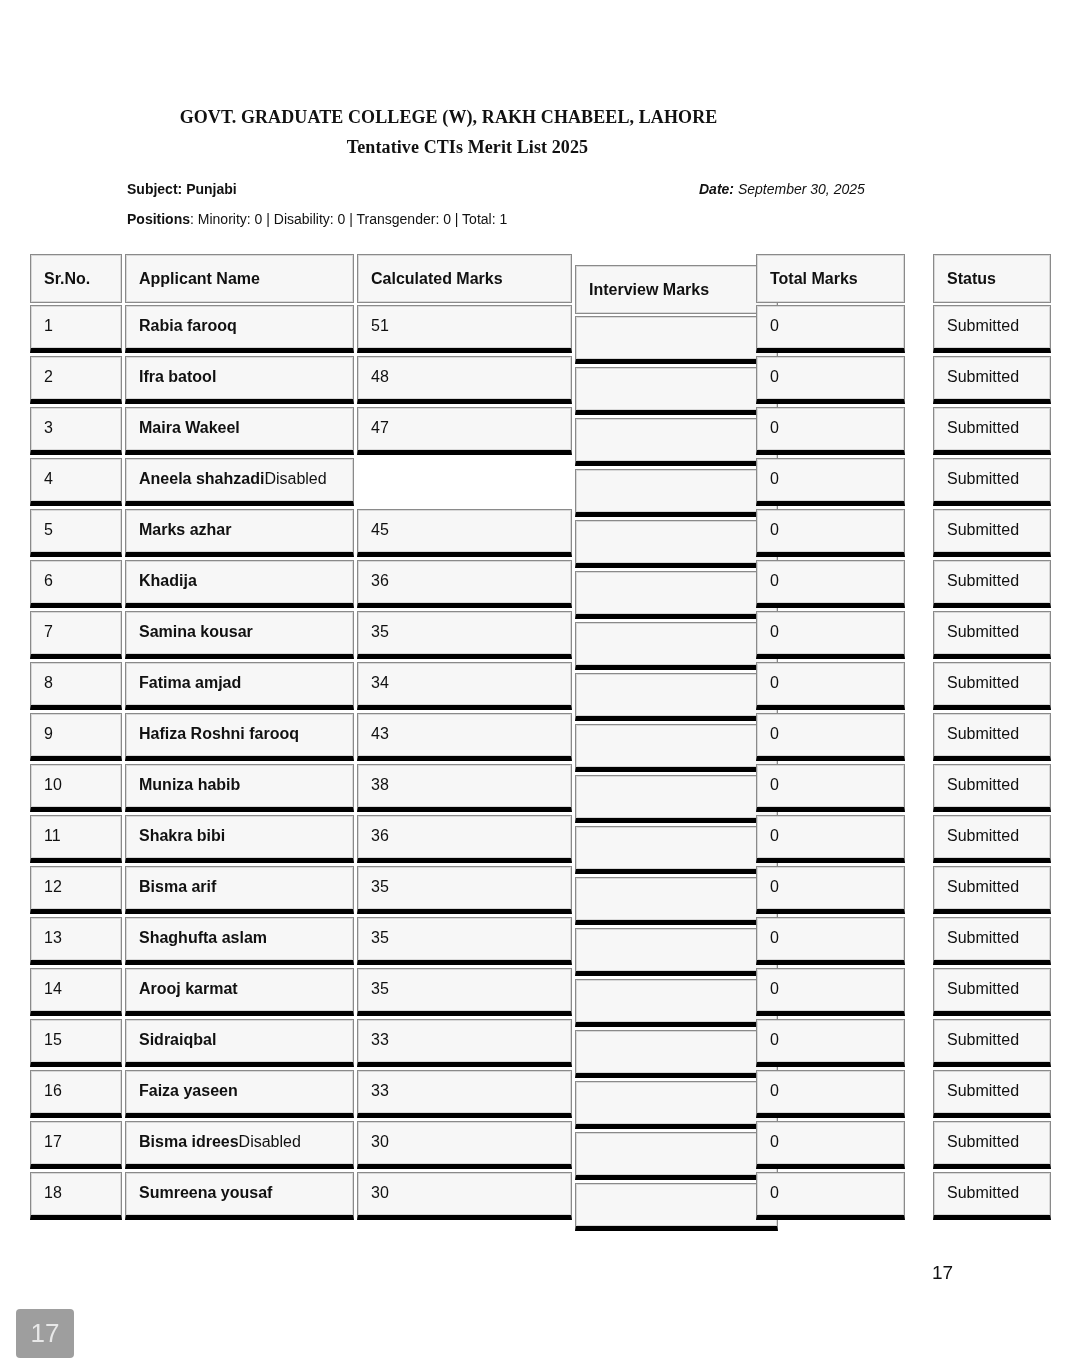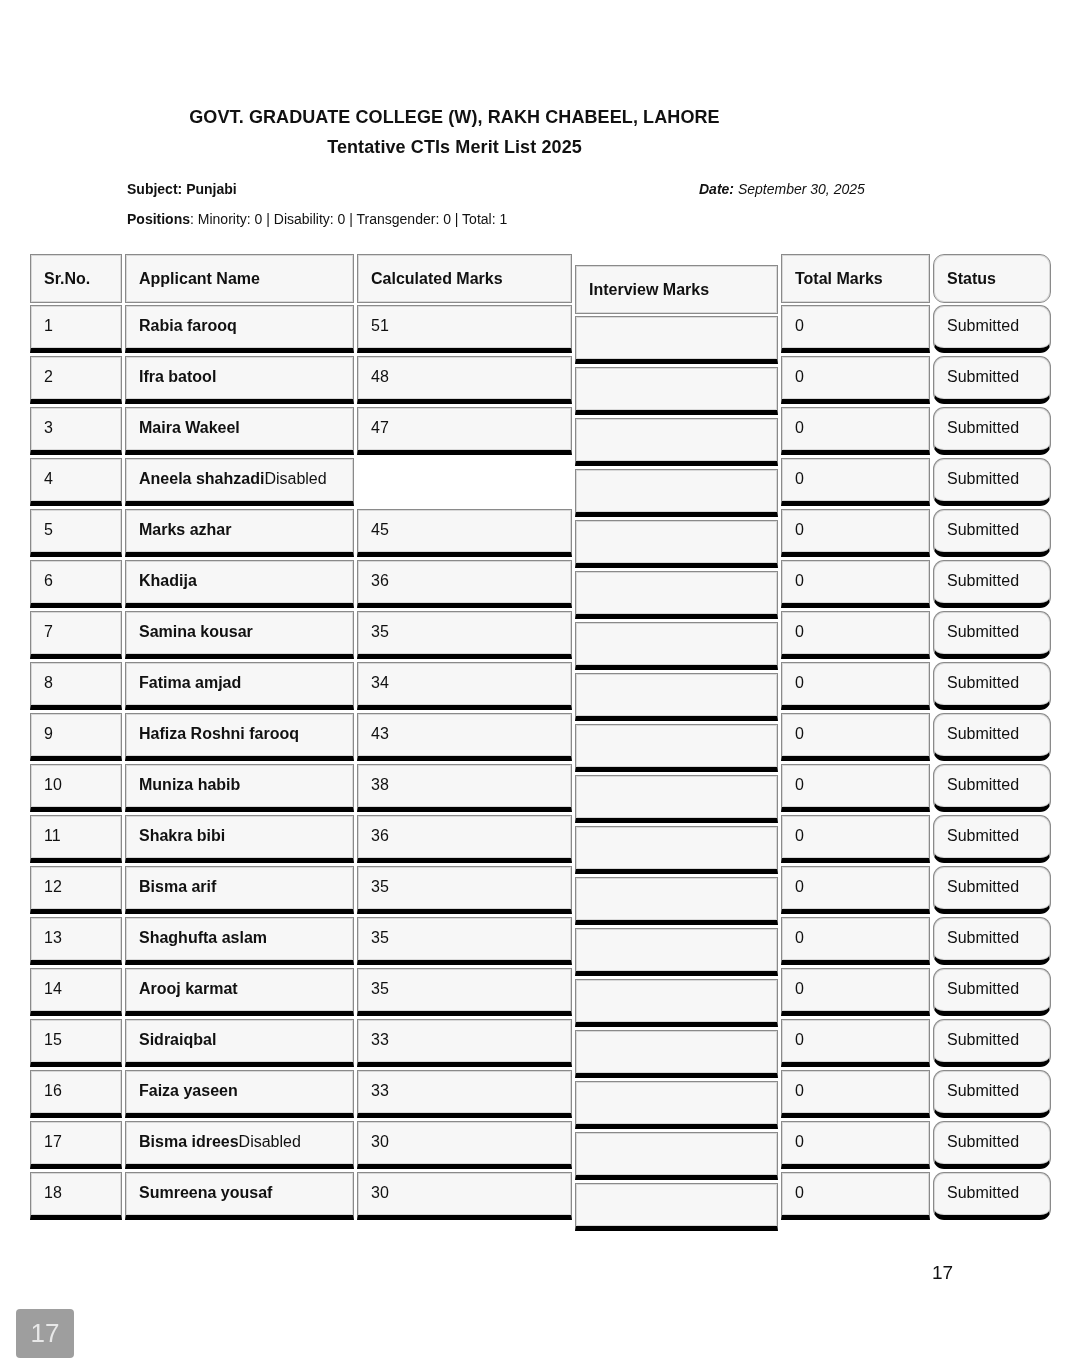--- a/index.html
+++ b/index.html
@@ -3,25 +3,25 @@
 <meta charset="utf-8">
 <style>
   html, body { margin: 0; padding: 0; }
   body {
     width: 1080px; height: 1360px; background: #ffffff;
     position: relative; overflow: hidden;
     font-family: "Liberation Sans", "DejaVu Sans", sans-serif;
     color: #111;
   }
   .title {
-    position: absolute; left: 6px; width: 897px; text-align: center;
-    font-weight: bold; font-size: 18px; letter-spacing: 0.1px;
+    position: absolute; left: 0; width: 897px; text-align: center;
+    font-weight: bold; font-size: 18px; letter-spacing: 0.1px; font-family: Liberation Serif, serif;
   }
   .t1 { top: 107px; }
-  .t2 { top: 137px; }
+  .t2 { top: 137px; padding-left: 19px; }
   .meta { position: absolute; font-size: 14px; }
   .meta b { font-weight: bold; }
   .subject { left: 127px; top: 181px; }
   .date { left: 699px; top: 181px; font-style: italic; }
   .positions { left: 127px; top: 211px; }
 
   .grid {
     position: absolute; left: 30px; top: 254px; width: 809px;
   }
   .row { position: relative; height: 51px; }
@@ -38,22 +38,22 @@
   .row.data .cell {
     height: 48px;
     border-bottom: 5px solid #000;
     padding-bottom: 2px;
   }
   .header .cell { height: 49px; font-weight: bold; font-size: 16px; }
   .c0 { left: 0; width: 92px; }
   .c1 { left: 95px; width: 229px; }
   .c2 { left: 327px; width: 215px; }
   .c3 { left: 545px; width: 203px; margin-top: 11px; }
-  .c4 { left: 751px; width: 149px; text-align: right; }
-  .c5 { left: 903px; width: 118px; border-radius: 11px; }
+  .c4 { left: 726px; width: 149px; text-align: right; }
+  .c5 { left: 903px; width: 118px; }
   .name { font-weight: bold; }
   .tag { font-weight: normal; }
 
   .page-num {
     position: absolute; left: 932px; top: 1262px; font-size: 19px;
   }
   .page-badge {
     position: absolute; left: 16px; top: 1309px; width: 58px; height: 49px;
     background: #9e9e9e; border-radius: 4px;
     color: #e8e8e8; font-size: 26px; font-weight: normal;

